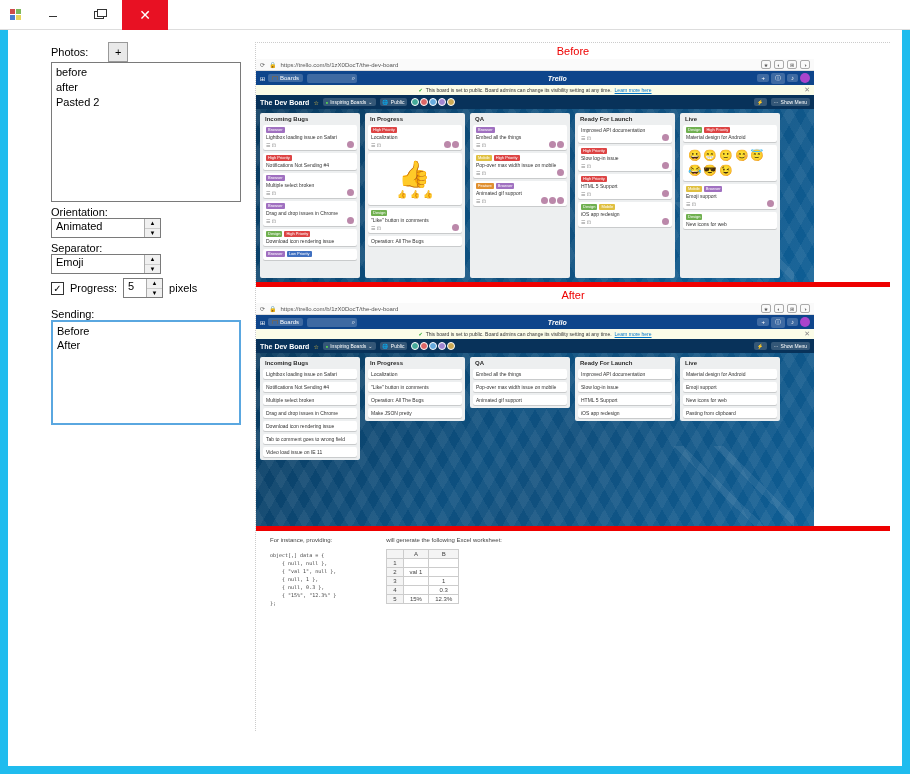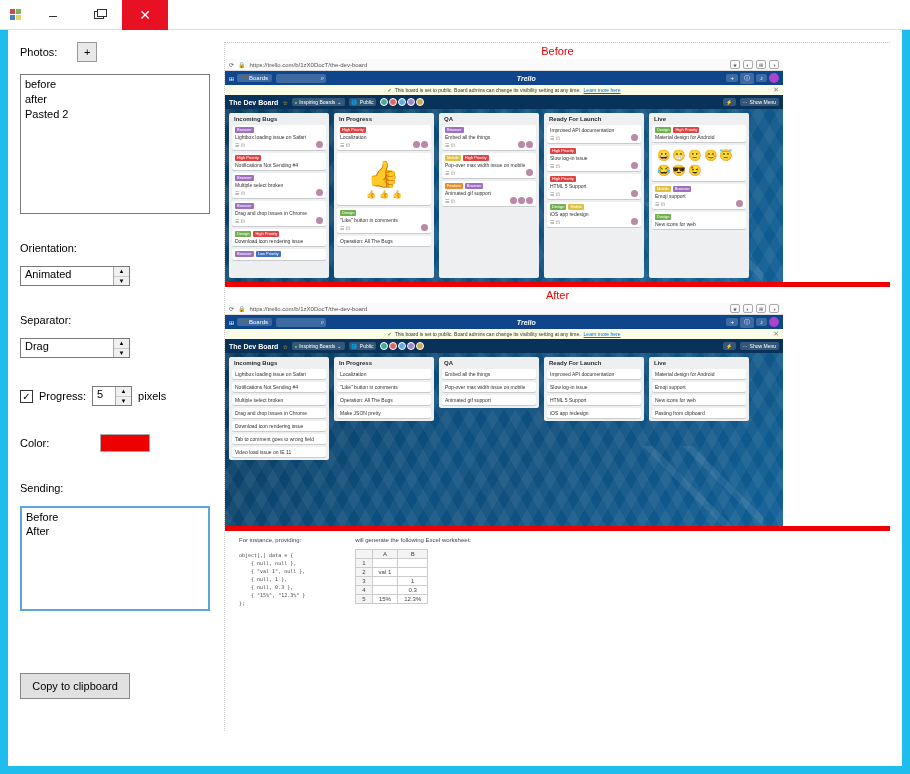--- a/index.html
+++ b/index.html
@@ -12,21 +12,21 @@
 .titlebar .winbtn { width: 46px; height: 30px; display: flex; align-items: center; justify-content: center; font-size: 10px; }
 .titlebar .winbtn.close { background: #e81123; color: #fff; }
 .titlebar .winbtn.min, .titlebar .winbtn.max { color: #333; }
 .minrect { width:8px; height:1px; background:#333; margin-top:4px;}
 .maxrect { width:10px; height:8px; border:1px solid #333; position: relative;}
 .maxrect2 { width:10px; height:8px; border:1px solid #333; position: absolute; top:-3px; left:2px; background:#fff;}
 .closex { font-size:14px; font-weight:300; }
 
 .window { background: #fff; margin: 0 8px 8px 8px; height: 736px; display: flex; padding: 12px; gap: 14px; }
 
-.left { width: 190px; display: flex; flex-direction: column; gap: 12px; }
+.left { width: 190px; display: flex; flex-direction: column; gap: 0; margin-left: 31px; }
 .row { display: flex; align-items: center; gap: 6px; }
 .label { font-size: 11px; color: #000; }
 .addbtn { width: 20px; height: 20px; border: 1px solid #999; background: #e9e9e9; display: flex; align-items: center; justify-content: center; font-size: 11px; }
 .listbox { border: 1px solid #7a7a7a; height: 140px; padding: 2px 4px; font-size: 11px; line-height: 15px; background: #fff; }
 .combo { display: flex; border: 1px solid #7a7a7a; height: 20px; width: 110px; background: #fff; }
 .combo .val { flex: 1; padding: 1px 4px; font-size: 11px; }
 .spinner { width: 16px; display: flex; flex-direction: column; border-left: 1px solid #aaa; }
 .spinner div { flex: 1; display: flex; align-items: center; justify-content: center; font-size: 6px; background: #f0f0f0; border-bottom: 1px solid #ccc; }
 .spinner div:last-child { border: none; }
 .numbox { display: flex; border: 1px solid #7a7a7a; height: 20px; width: 40px; background: #fff; }
@@ -142,21 +142,21 @@
       <div class="val">Animated</div>
       <div class="spinner">
           <div>▲</div>
           <div>▼</div>
         </div>
     </div>
 
     <div style="height:4px;"></div>
     <span class="label">Separator:</span>
     <div class="combo">
-      <div class="val">Drag</div>
+      <div class="val">Emoji</div>
       <div class="spinner">
           <div>▲</div>
           <div>▼</div>
         </div>
     </div>
 
     <div style="height:4px;"></div>
     <div class="row">
       <div class="checkbox">✓</div>
       <span class="label">Progress:</span>
@@ -164,36 +164,30 @@
         <div class="val">5</div>
         <div class="spinner">
             <div>▲</div>
             <div>▼</div>
           </div>
       </div>
       <span class="label">pixels</span>
     </div>
 
     <div style="height:4px;"></div>
-    <div class="row">
-      <span class="label" style="width:38px;">Color:</span>
-      <span style="width:30px;"></span>
-      <div class="colorswatch"></div>
-    </div>
 
     <div style="height:6px;"></div>
     <span class="label">Sending:</span>
     <div class="textarea" id="captions-box">
         <div>Before</div>
         <div>After</div>
       </div>
 
     <div style="height:20px;"></div>
     <div style="height:6px;"></div>
-    <div class="button">Copy to clipboard</div>
   </div>
 
   <div class="right">
     <div class="collage">
 
       <div class="caption">Before</div>
 
       <div class="thumb" style="height:223px;">
         <div class="trello">
           <div class="t-url">

